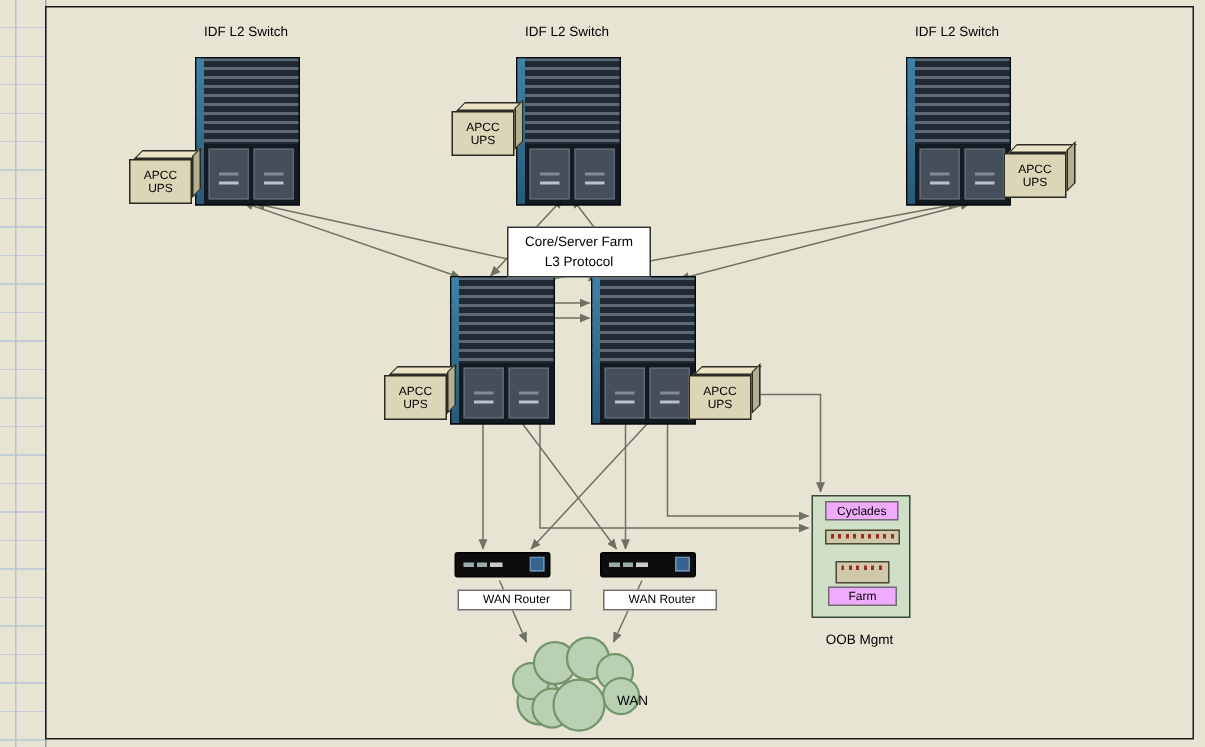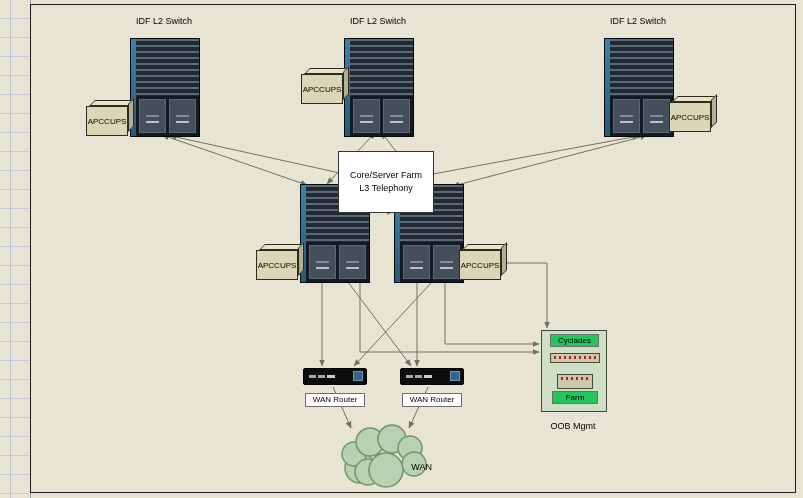--- a/index.html
+++ b/index.html
@@ -43,21 +43,21 @@
     display:block;flex:1;background:#454f5b;border:1px solid #5d6873;position:relative;
   }
   .switch-stack .module::after{
     content:"";position:absolute;left:22%;bottom:28%;width:55%;height:2px;
     background:#b9c1c9;box-shadow:0 -6px 0 #828c96;
   }
 
   
   .ups{
     position:absolute;width:40px;height:28px;background:#dbd6b7;border:1px solid #2b2b22;
-    display:flex;flex-direction:row;align-items:center;justify-content:center;
+    display:flex;flex-direction:column;align-items:center;justify-content:center;
     font-size:8px;line-height:9px;text-align:center;z-index:3;
   }
   .ups::before{
     content:"";position:absolute;left:2px;top:-7px;width:100%;height:6px;
     background:#eae4c7;border:1px solid #2b2b22;box-sizing:border-box;
     transform:skewX(-45deg);transform-origin:bottom left;
   }
   .ups::after{
     content:"";position:absolute;right:-7px;top:-3px;width:6px;height:100%;
     background:#b5af92;border:1px solid #2b2b22;box-sizing:border-box;
@@ -72,30 +72,30 @@
   }
   .router .r-lines{
     display:block;position:absolute;left:5px;top:6px;width:26px;height:3px;
     background:linear-gradient(90deg,#9aa 0 7px,transparent 7px 9px,#9aa 9px 16px,transparent 16px 18px,#ccc 18px 26px);
   }
 
   
   .plain-label{position:absolute;font-size:9px;line-height:11px;text-align:center;z-index:4;}
   .lblbox{
     position:absolute;background:#fff;border:1px solid #6f6f6f;
-    font-size:8px;line-height:12px;text-align:center;z-index:4;
+    font-size:8px;line-height:12px;z-index:4;padding-left:16px;
   }
   .corebox{
     position:absolute;background:#fff;border:1px solid #333;
-    font-size:9px;line-height:13px;text-align:center;padding:17px 3px;z-index:4;
+    font-size:9px;line-height:13px;text-align:center;padding:3px 3px;z-index:4;
   }
 
   
   .oob{position:absolute;left:541px;top:330px;width:64px;height:80px;background:#cfdfc5;border:1px solid #3a4a38;z-index:3;}
-  .oob .inbox{position:absolute;background:#22c55e;border:1px solid #6f6f6f;font-size:8px;line-height:11px;text-align:center;}
+  .oob .inbox{position:absolute;background:#f0abfc;border:1px solid #6f6f6f;font-size:8px;line-height:11px;text-align:center;}
   .device{position:absolute;background:#cfc8a9;border:1px solid #4a4a38;}
   .device .leds{
     display:block;position:absolute;left:3px;top:2px;right:3px;height:3px;
     background:repeating-linear-gradient(90deg,#9c2a2a 0 2px,transparent 2px 5px);
   }
 
   
   .cloud-wrap{position:absolute;left:334px;top:424px;width:98px;height:70px;z-index:3;}
   .cloud-wrap svg{position:absolute;left:0;top:0;}
   .cloud-label{position:absolute;left:0;top:38px;width:98px;text-align:right;font-size:9px;z-index:4;}
@@ -194,21 +194,21 @@
       <i class="slats"></i>
       <i class="blue-edge"></i>
       <span class="mods">
           <i class="module"></i>
           <i class="module"></i>
         </span>
     </div>
 
     <div class="corebox" style="left:338px;top:151px;width:88px">
       <div>Core/Server Farm</div>
-      <div>L3 Telephony</div>
+      <div>L3 Protocol</div>
     </div>
 
     <div class="ups" style="left:86px;top:106px">
       <span>APCC</span>
       <span>UPS</span>
     </div>
     <div class="ups" style="left:301px;top:74px">
       <span>APCC</span>
       <span>UPS</span>
     </div>

